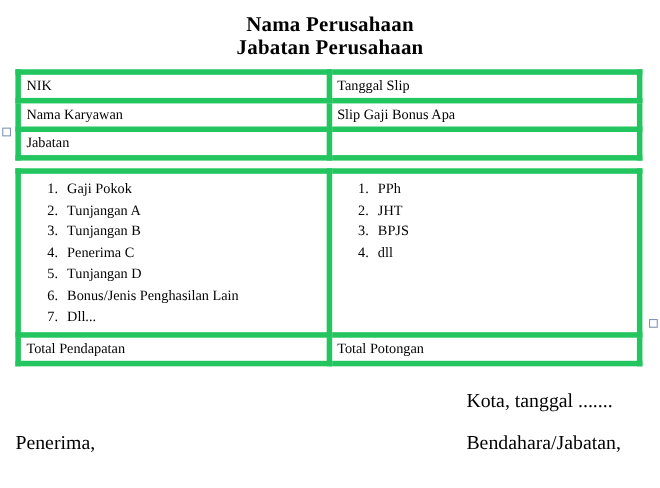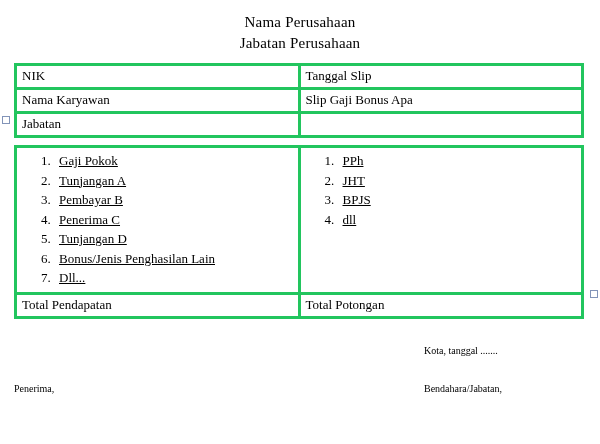--- a/index.html
+++ b/index.html
@@ -20,60 +20,59 @@
     width: 600px;
     height: 444px;
     box-sizing: border-box;
     padding: 8px 14px 0 14px;
   }
   .header-block {
     text-align: center;
     margin-top: 4px;
   }
   .header-line {
-    font-size: 15px;
-    font-weight: normal;
+    font-size: 19px;
+    font-weight: bold;
     line-height: 21px;
     letter-spacing: 0.2px;
   }
   table.doc-table {
     width: 570px;
     border-collapse: collapse;
     table-layout: fixed;
     margin-top: 9px;
   }
   table.doc-table td {
-    border: 3px solid #22c55e;
+    border: 5px solid #22c55e;
     padding: 1px 5px 2px 5px;
     font-size: 13px;
     line-height: 18px;
     vertical-align: top;
     height: 18px;
     margin-left: 44px;
   }
   .col-left { width: 50%; }
   .col-right { width: 50%; }
   ol.items {
     margin: 2px 0 2px 0;
     padding-left: 32px;
     font-size: 13px;
     line-height: 19.5px;
-    text-decoration: underline;
   }
   ol.items li {
     padding-left: 5px;
   }
   .full-row td {
     border: 1px solid #2b3a67;
   }
   .sig-area {
     position: relative;
     width: 570px;
     margin-top: 22px;
-    font-size: 10px;
+    font-size: 18px;
     line-height: 19px;
   }
   .sig-row {
     display: flex;
   }
   .sig-left {
     width: 410px;
   }
   .sig-right {
     width: 160px;
@@ -115,21 +114,21 @@
     </tbody>
   </table>
 
   <table class="doc-table" style="margin-top:7px;">
     <tbody>
       <tr>
         <td class="col-left">
           <ol class="items">
             <li>Gaji Pokok</li>
             <li>Tunjangan A</li>
-            <li>Pembayar B</li>
+            <li>Tunjangan B</li>
             <li>Penerima C</li>
             <li>Tunjangan D</li>
             <li>Bonus/Jenis Penghasilan Lain</li>
             <li>Dll...</li>
           </ol>
         </td>
         <td class="col-right">
           <ol class="items">
             <li>PPh</li>
             <li>JHT</li>

